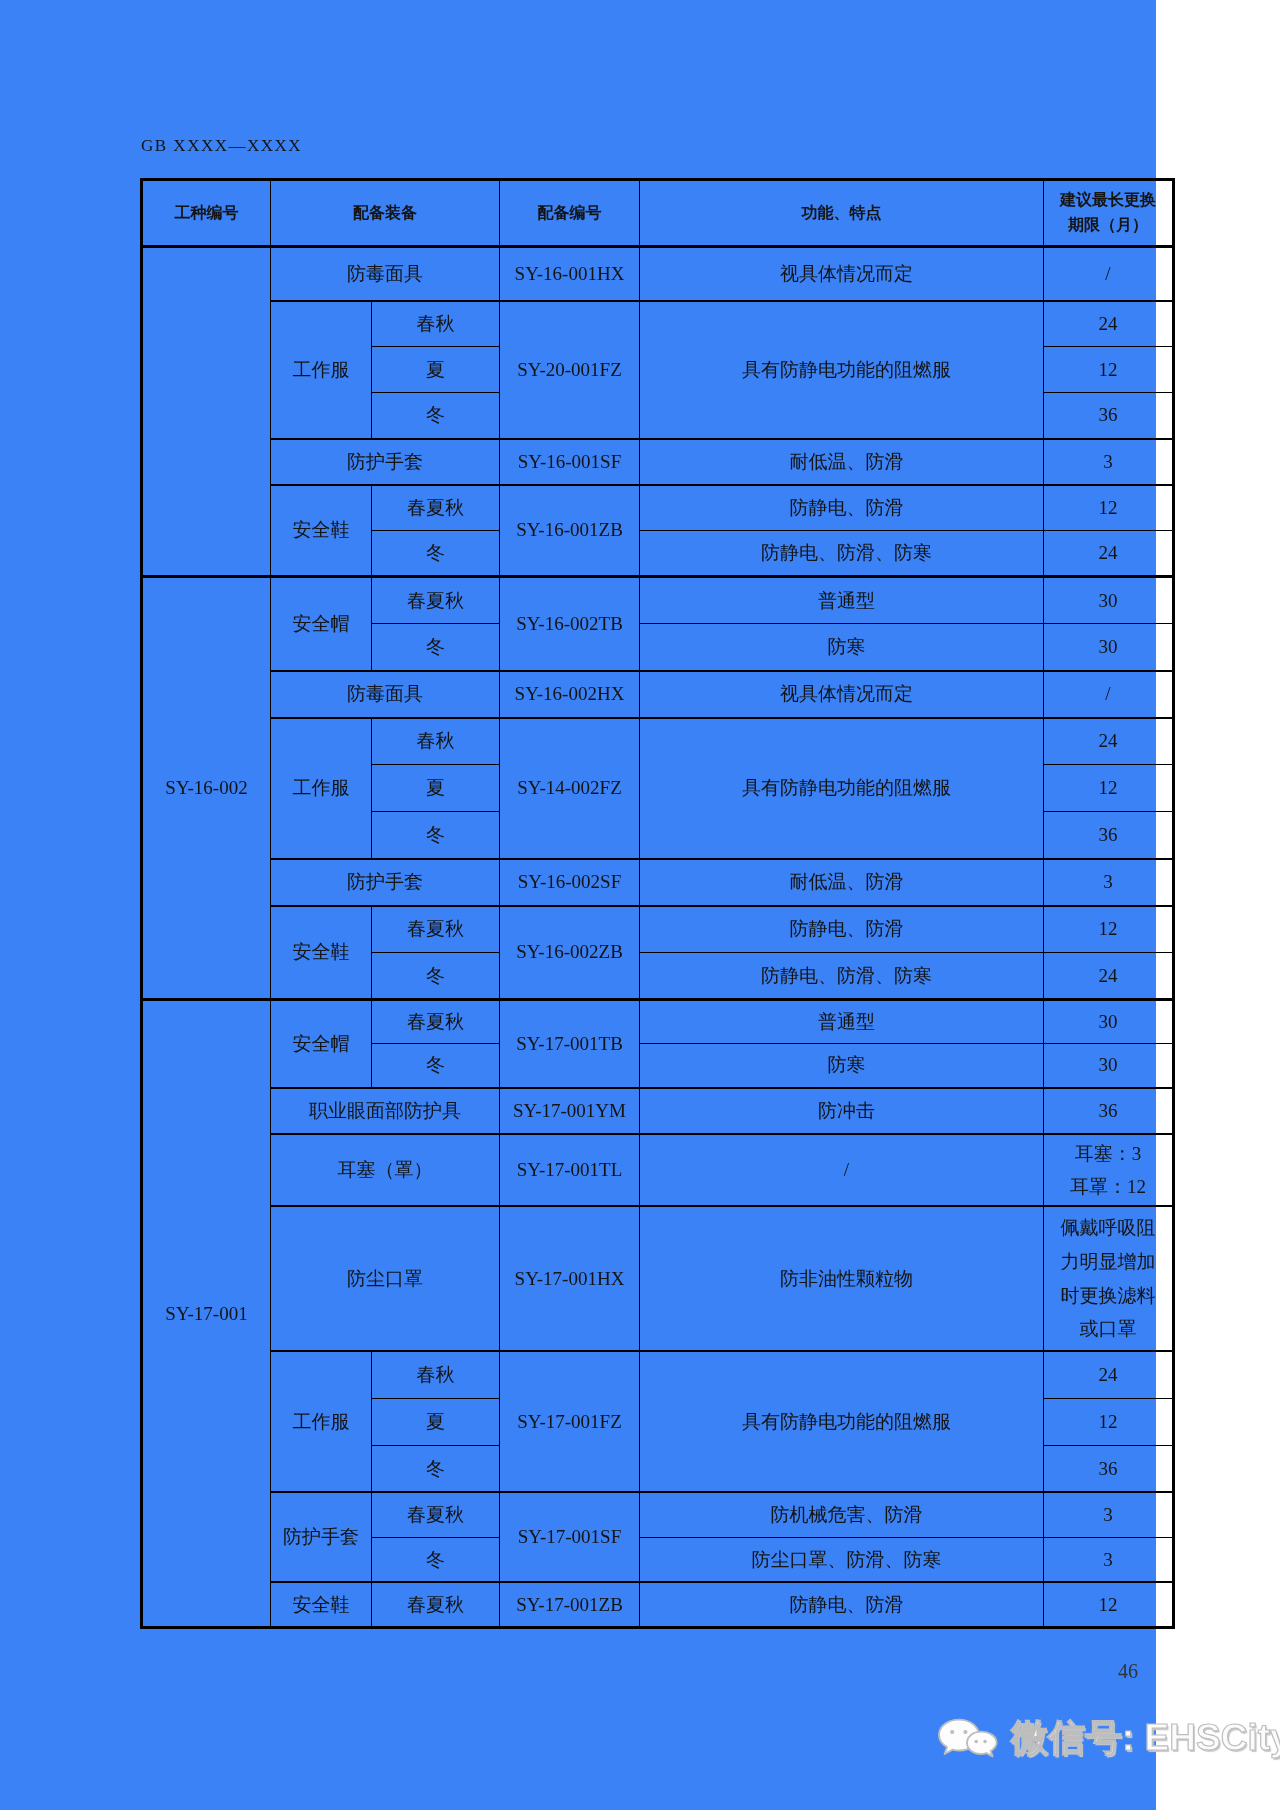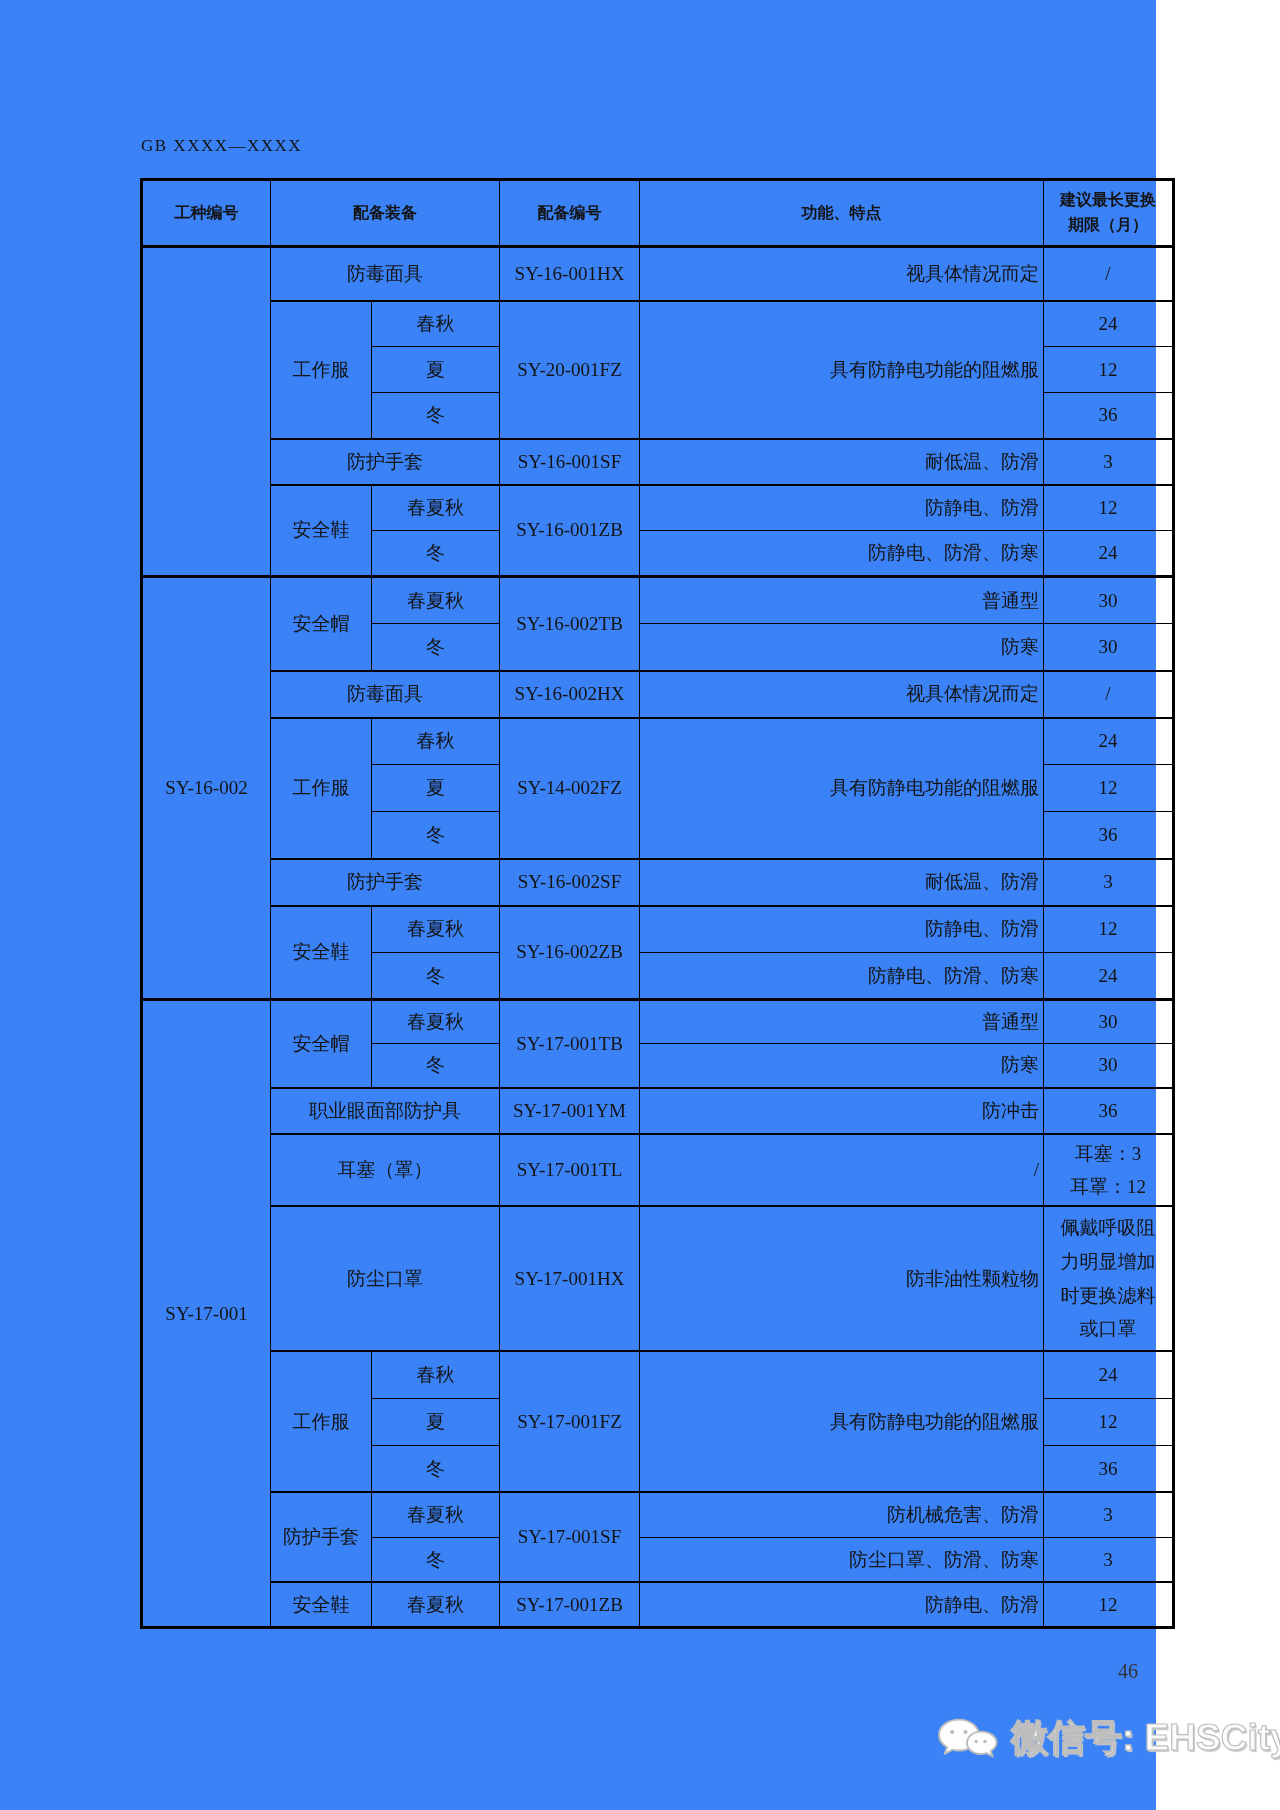--- a/index.html
+++ b/index.html
@@ -35,21 +35,21 @@
     line-height:1.45;
     word-break:break-all;
   }
   th {
     font-weight:bold;
     font-size:16px;
     border-bottom:3px solid #000;
     line-height:1.55;
   }
   th.period-h { padding:2px 10px; }
-  td.feat { text-align:right; padding-left:14px; }
+  td.feat { text-align:center; padding-left:14px; }
   td.narrow { padding:4px 16px; line-height:1.78;margin-top:48px; }
   td.period-two { line-height:1.75; }
   tr.grp td { border-top:2.8px solid #000; }
   tr.sec td { border-top:3.2px solid #000; }
 
   .page-number {
     position:absolute; left:1118px; top:1660px;
     font-size:20px; color:#333;
   }
 

